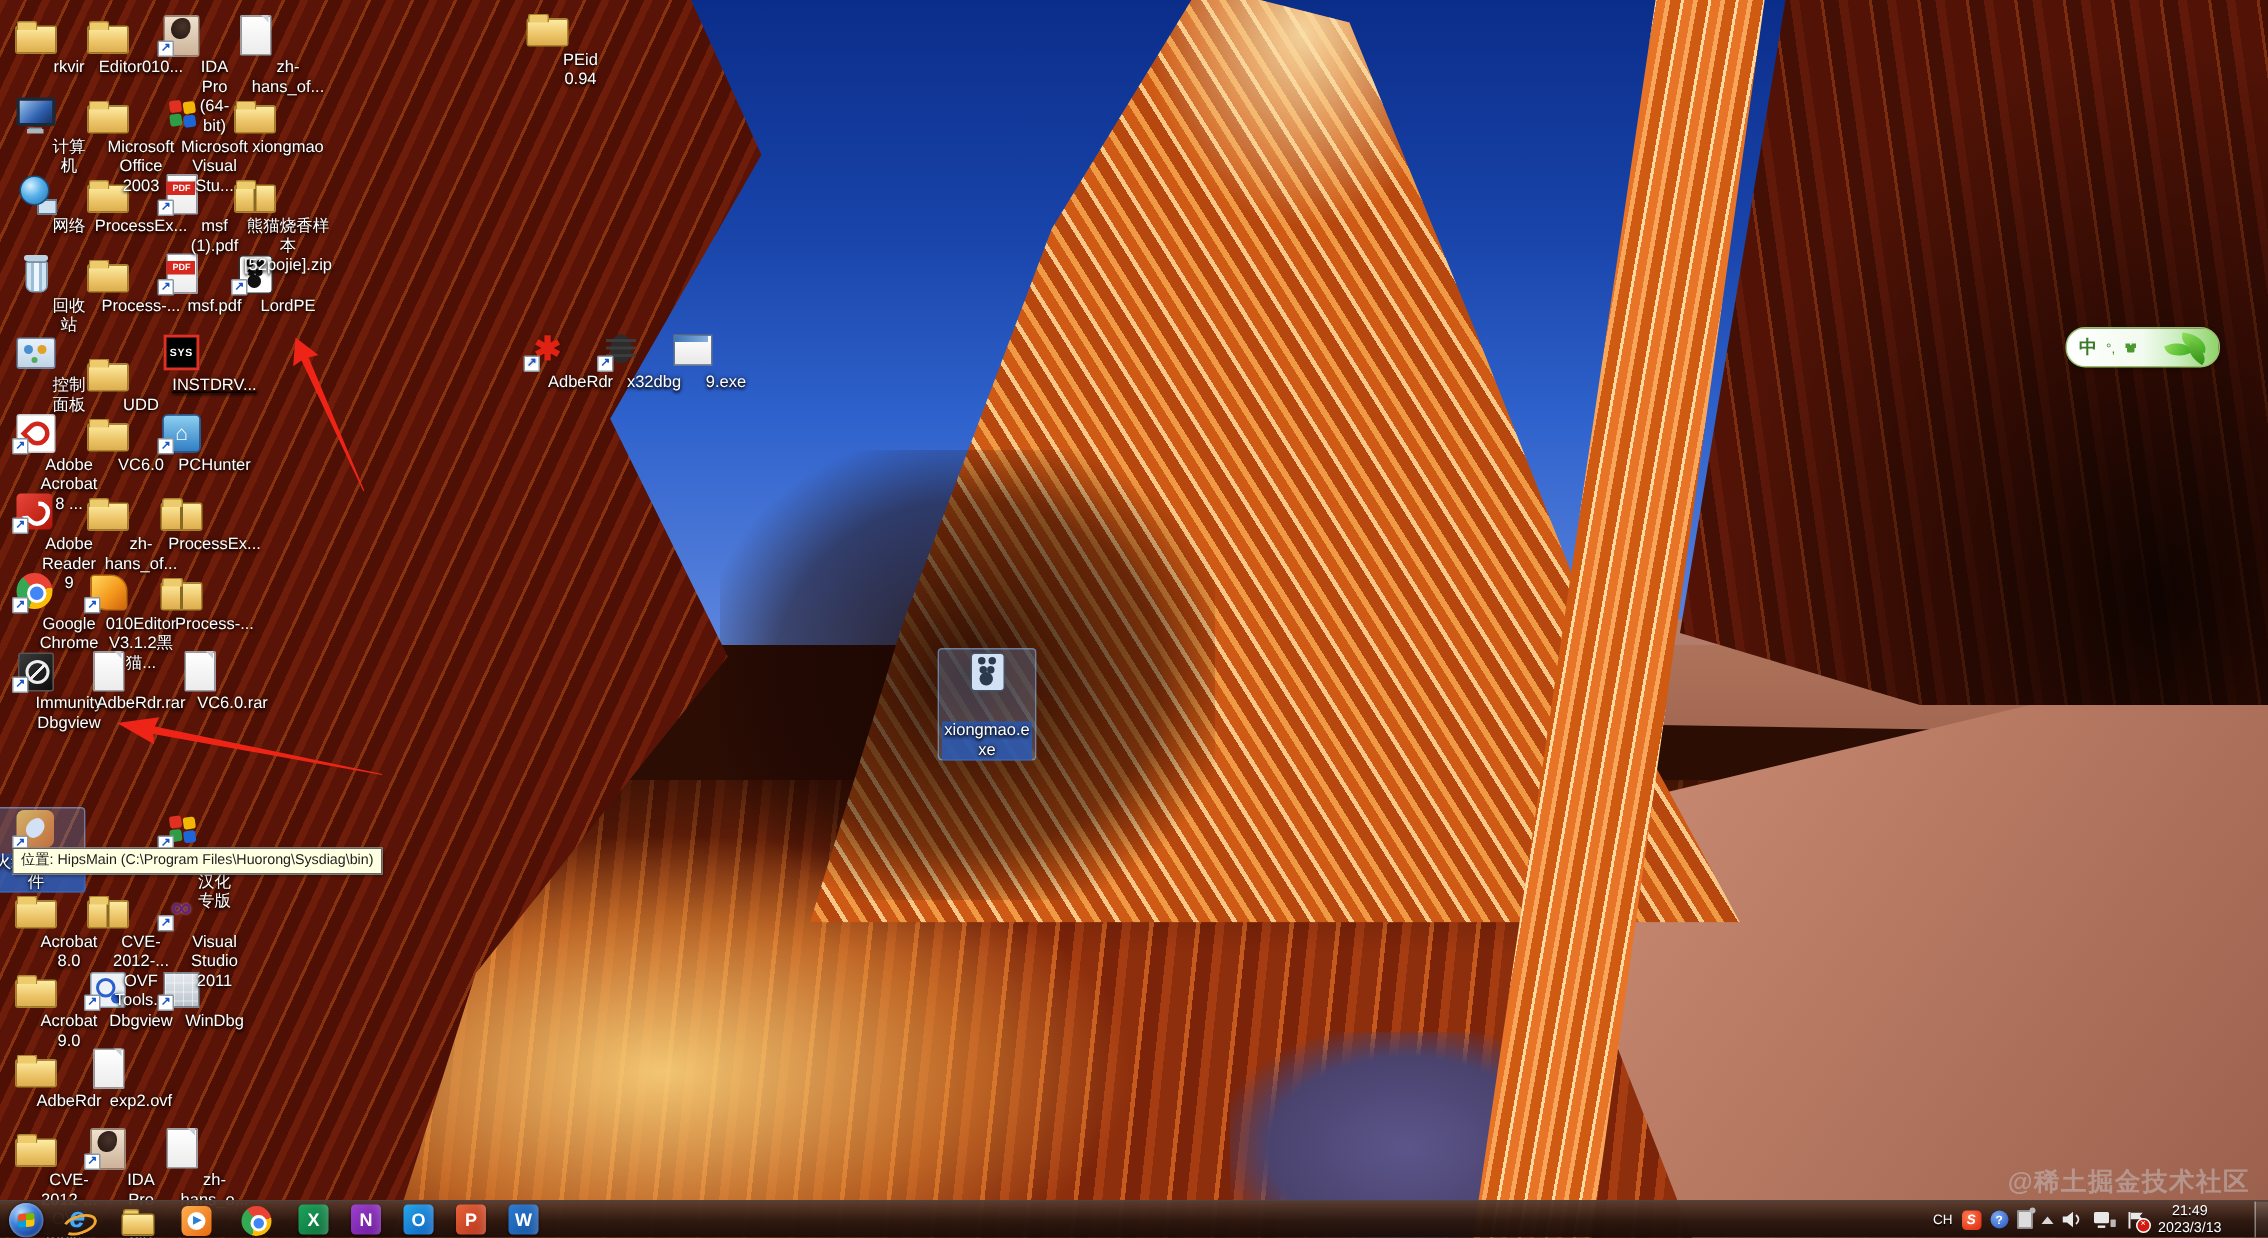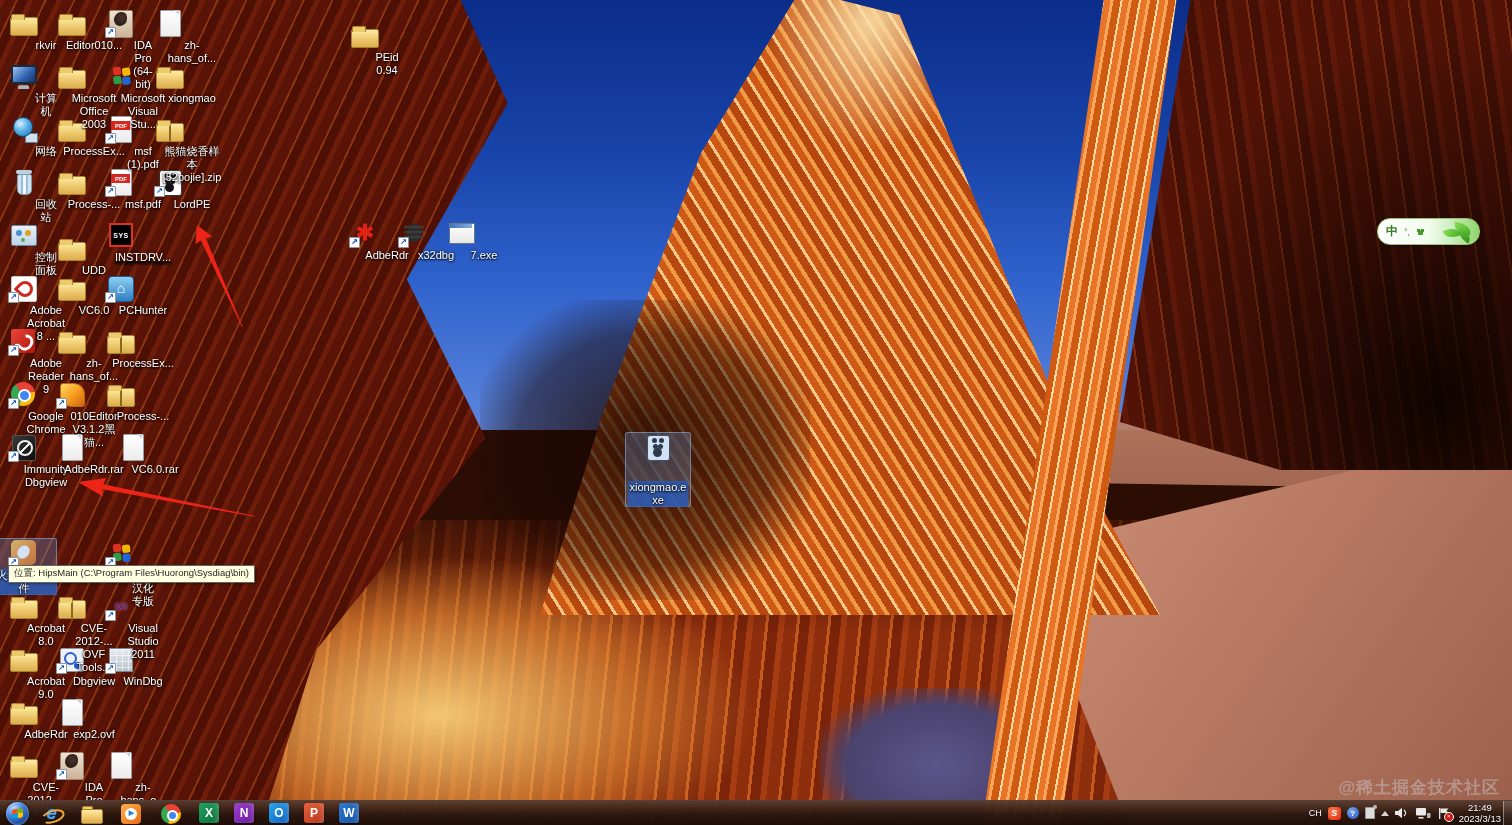--- a/index.html
+++ b/index.html
@@ -216,21 +216,21 @@
   .t-chrome::before{content:"";position:absolute;left:8px;top:8px;width:7px;height:7px;border-radius:50%;
     background:#4285f4;border:2px solid #fff;z-index:-1;}
   .t-excel,.t-onenote,.t-outlook,.t-powerpoint,.t-word{width:20px;height:20px;border-radius:3px;font-size:12px;
     box-shadow:inset -5px 0 7px -4px rgba(255,255,255,.3),0 1px 2px rgba(0,0,0,.4);}
   .t-excel{background:linear-gradient(135deg,#1da45e,#0c6b36);}
   .t-onenote{background:linear-gradient(135deg,#9b42cf,#6a1499);}
   .t-outlook{background:linear-gradient(135deg,#28a8ea,#0a5dbe);}
   .t-powerpoint{background:linear-gradient(135deg,#e8633a,#b33318);}
   .t-word{background:linear-gradient(135deg,#2b7cd3,#14509e);}
   .tspacer{flex:1;}
-  .tray{display:flex;align-items:center;gap:6px;color:#fff;margin-right:0;}
+  .tray{display:flex;align-items:center;gap:6px;color:#fff;margin-right:20px;}
   .tr-lang{font-size:9px;text-shadow:0 1px 1px #000;}
   .tr-sogou{width:13px;height:13px;border-radius:3px;background:radial-gradient(circle at 35% 30%,#ff7a52,#dd2606);
     font-size:9px;font-weight:bold;font-style:italic;display:flex;align-items:center;justify-content:center;}
   .tr-help{width:12px;height:12px;border-radius:50%;background:radial-gradient(circle at 35% 30%,#7aa8f0,#2353c0);
     font-size:8px;font-weight:bold;display:flex;align-items:center;justify-content:center;}
   .tr-doc{width:8px;height:10px;background:#ddd;border:1px solid #999;position:relative;}
   .tr-doc::after{content:"";position:absolute;right:-3px;top:-3px;width:4px;height:4px;border-radius:50%;background:#bbb;}
   .tr-up{width:0;height:0;border-left:4px solid transparent;border-right:4px solid transparent;
     border-bottom:5px solid #e2e2e2;opacity:.95;}
   .flagwrap{position:relative;width:14px;height:13px;display:flex;align-items:center;justify-content:center;}
@@ -466,37 +466,37 @@
       <span class="ig k-ida">
         <span class="sc">↗</span>
       </span>
       <span class="lbl">IDA Pro
 (32-bit)</span>
     </div>
     <div class="dicon" style="left: 88px; top: 750px;">
       <span class="ig k-doc"></span>
       <span class="lbl">zh-hans_o...</span>
     </div>
-    <div class="dicon" style="left: 332px; top: 20px;">
+    <div class="dicon" style="left: 332px; top: 3px;">
       <span class="ig k-folder"></span>
       <span class="lbl">PEid 0.94</span>
     </div>
     <div class="dicon" style="left: 332px; top: 218px;">
       <span class="ig k-olly">✱<span class="sc">↗</span></span>
       <span class="lbl">AdbeRdr</span>
     </div>
     <div class="dicon" style="left: 381px; top: 218px;">
       <span class="ig k-x32dbg">
         <span class="sc">↗</span>
       </span>
       <span class="lbl">x32dbg</span>
     </div>
     <div class="dicon" style="left: 429px; top: 218px;">
       <span class="ig k-exe"></span>
-      <span class="lbl">7.exe</span>
+      <span class="lbl">9.exe</span>
     </div>
     <div class="dicon sel" style="left: 625px; top: 432px; gap: 18px;">
       <span class="ig k-panda"></span>
       <span class="lbl">xiongmao.e
 xe</span>
     </div>
   </div>
 
 <div class="langbar">
   <span class="ime-ch">中</span>

